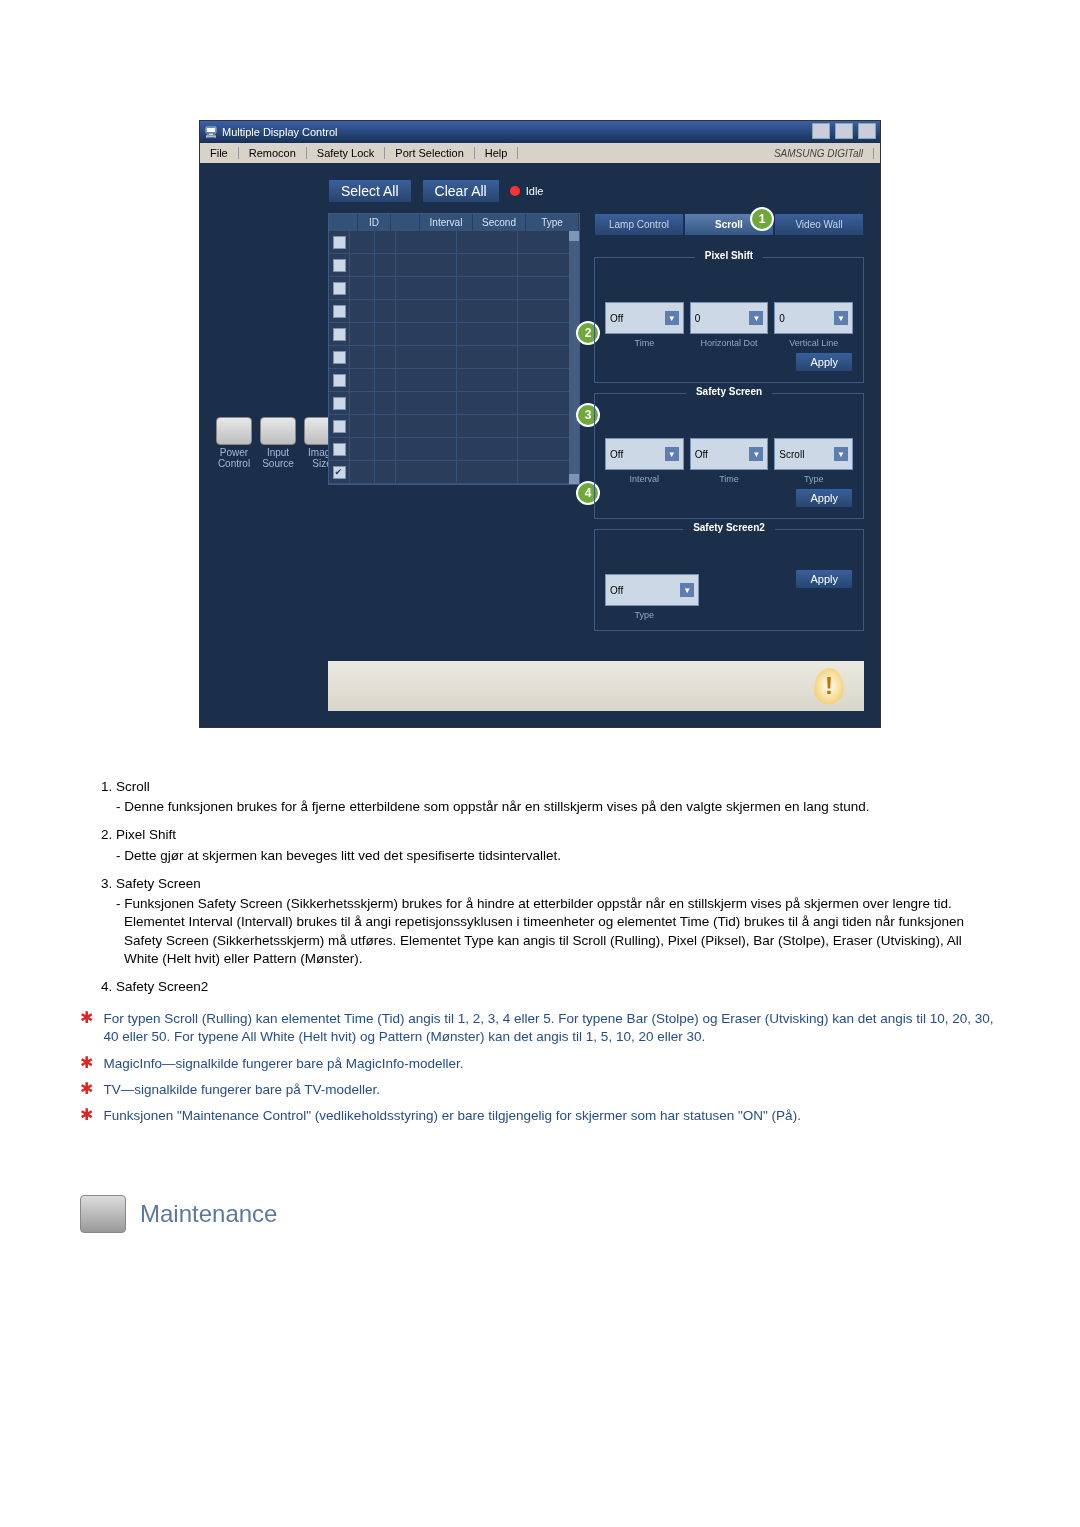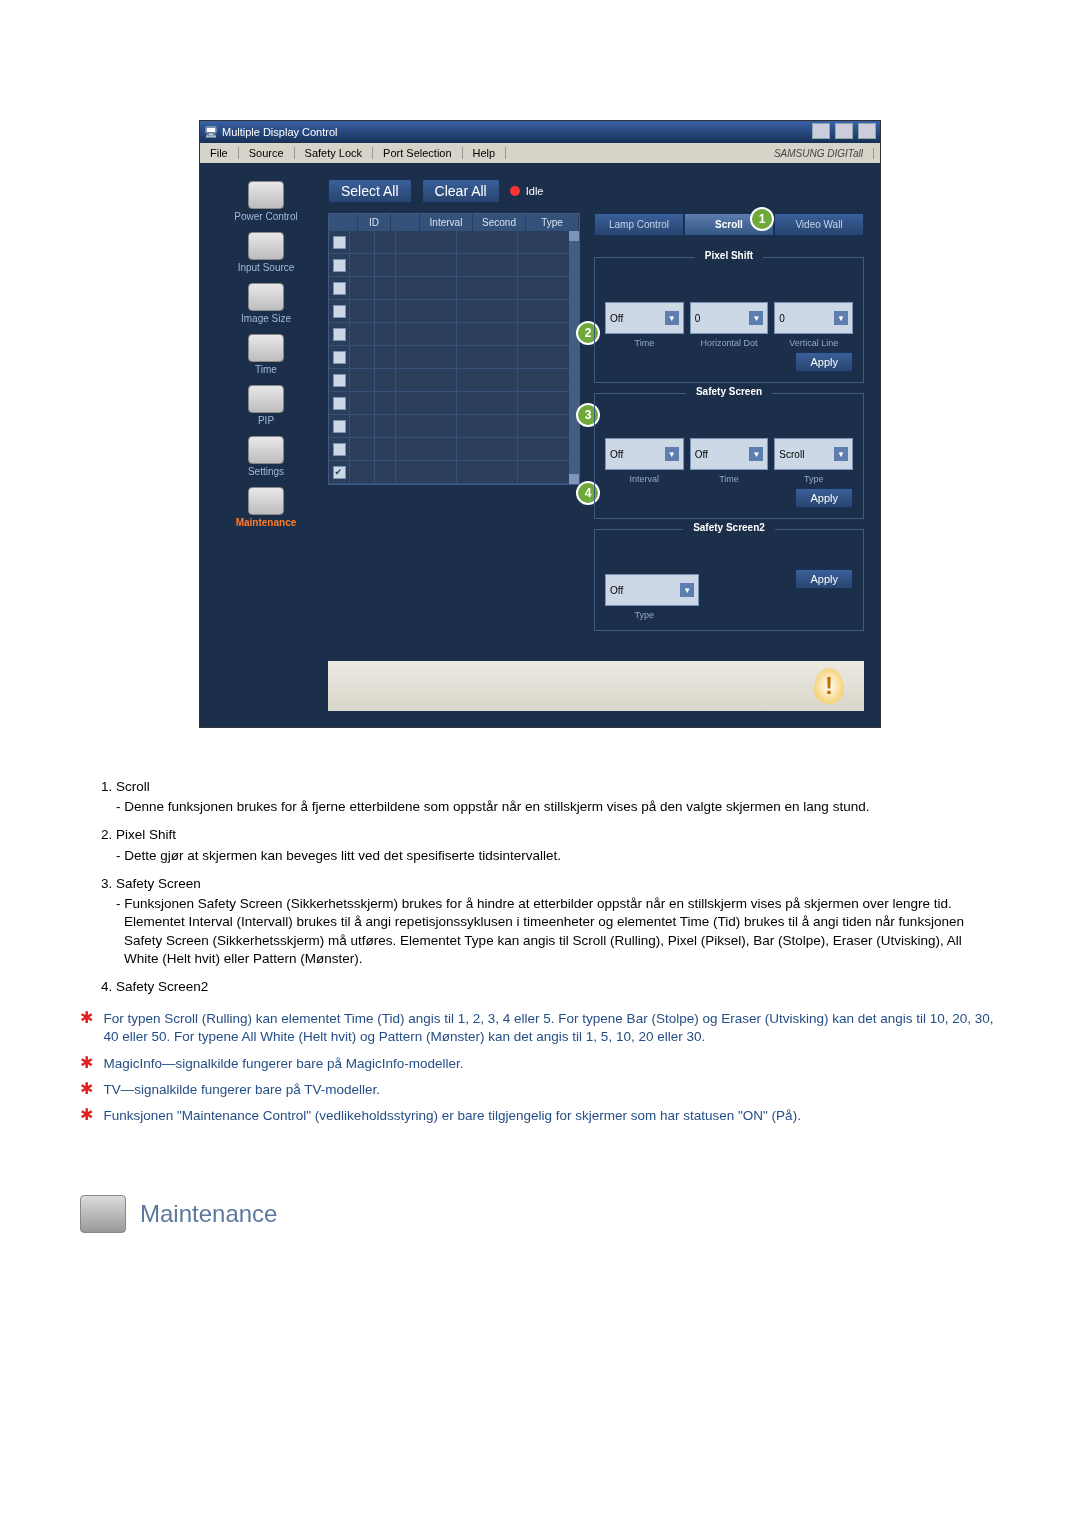--- a/index.html
+++ b/index.html
@@ -46,23 +46,23 @@
   .body{
     display:flex;
     background:#1c2f4a;
     padding:16px;
     gap:12px;
   }
   
   .sidebar{
     width:100px;
     display:flex;
-    flex-direction:column;
+    flex-direction:row;
     align-items:center;
-    gap:2px;
+    gap:8px;
   }
   .side-item{
     width:100%;
     text-align:center;
     color:#9fb9dc;
     font-size:10px;
     padding-bottom:6px;
   }
   .side-item.active{color:#ff7b2a;font-weight:bold}
   .side-icon{
@@ -223,21 +223,21 @@
       </div>
       <div>
         <span class="wb"></span>
         <span class="wb"></span>
         <span class="wb"></span>
       </div>
     </div>
 
     <div class="menubar">
       <span>File</span>
-      <span>Source</span>
+      <span>Remocon</span>
       <span>Safety Lock</span>
       <span>Port Selection</span>
       <span>Help</span>
       <span class="brand">SAMSUNG DIGITall</span>
     </div>
 
     <div class="body">
 
       <div class="sidebar">
         <div class="side-item">

